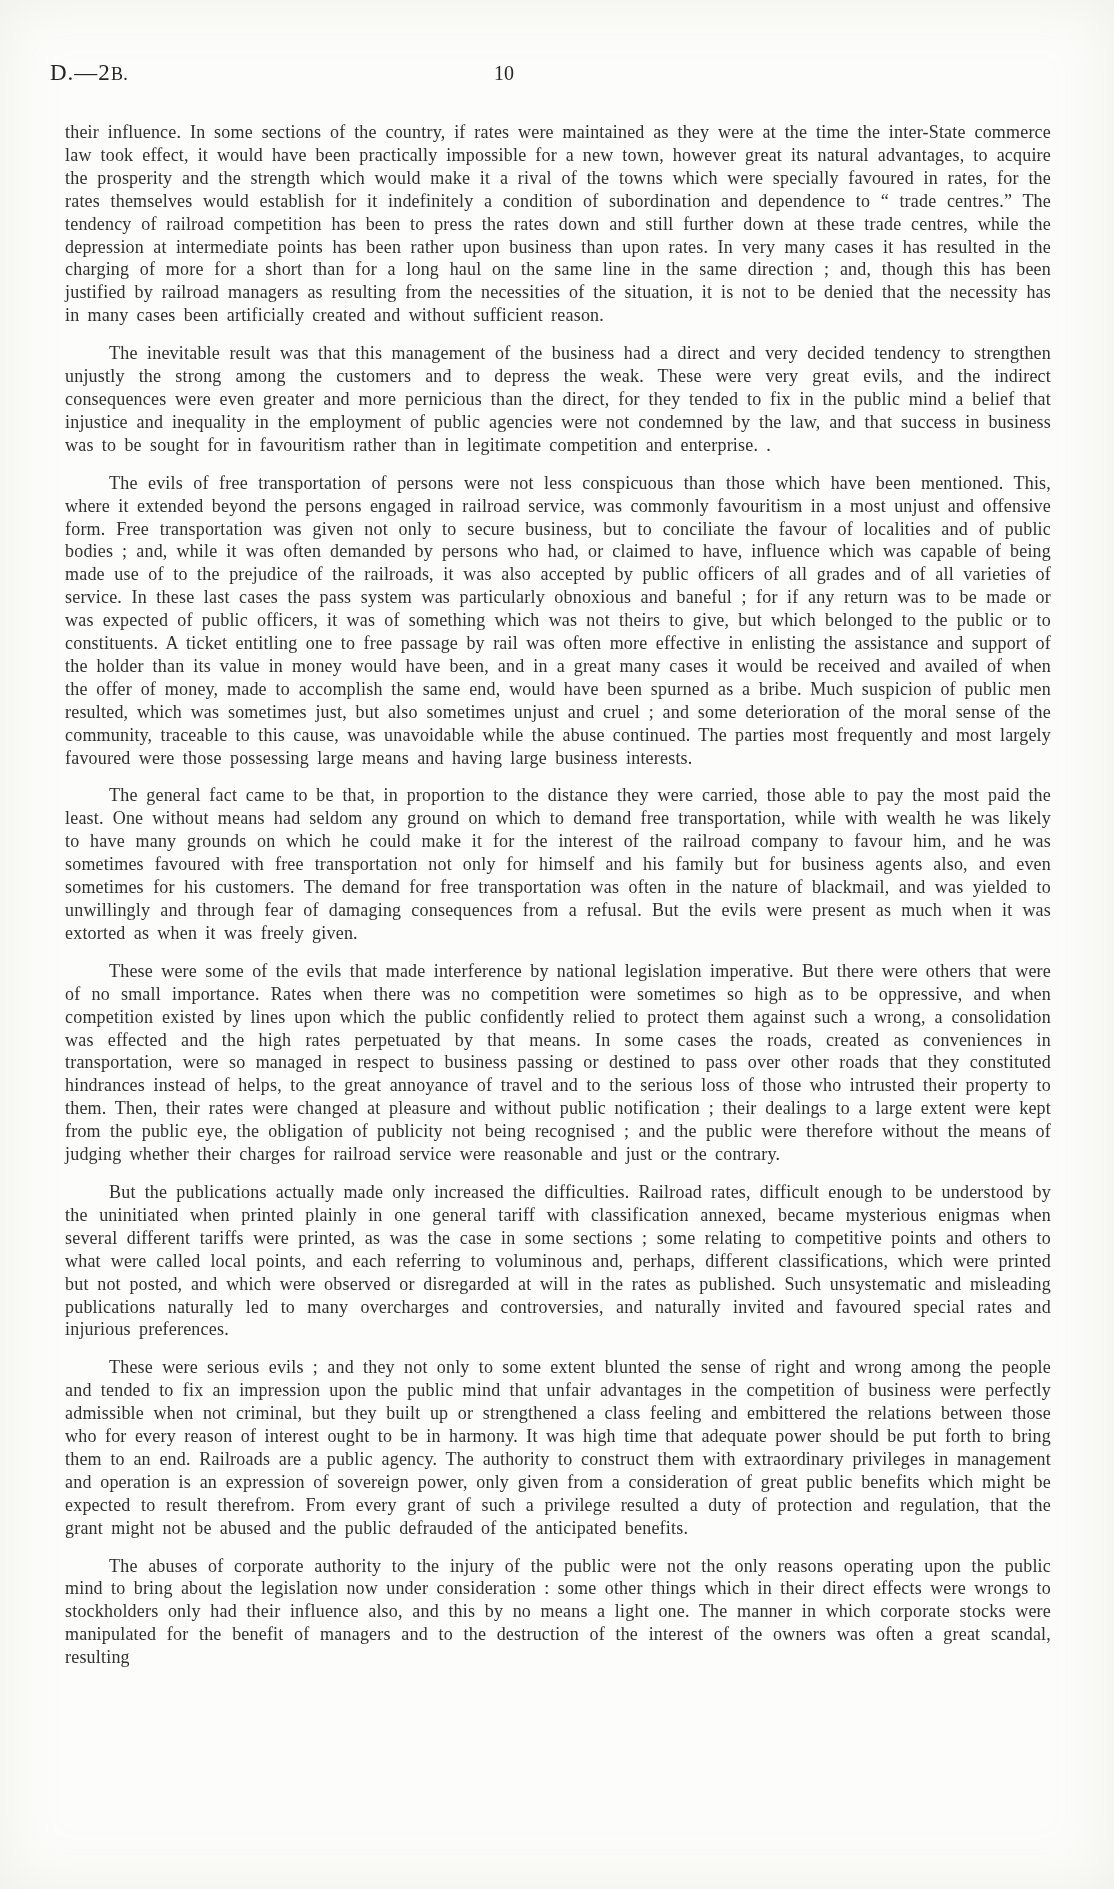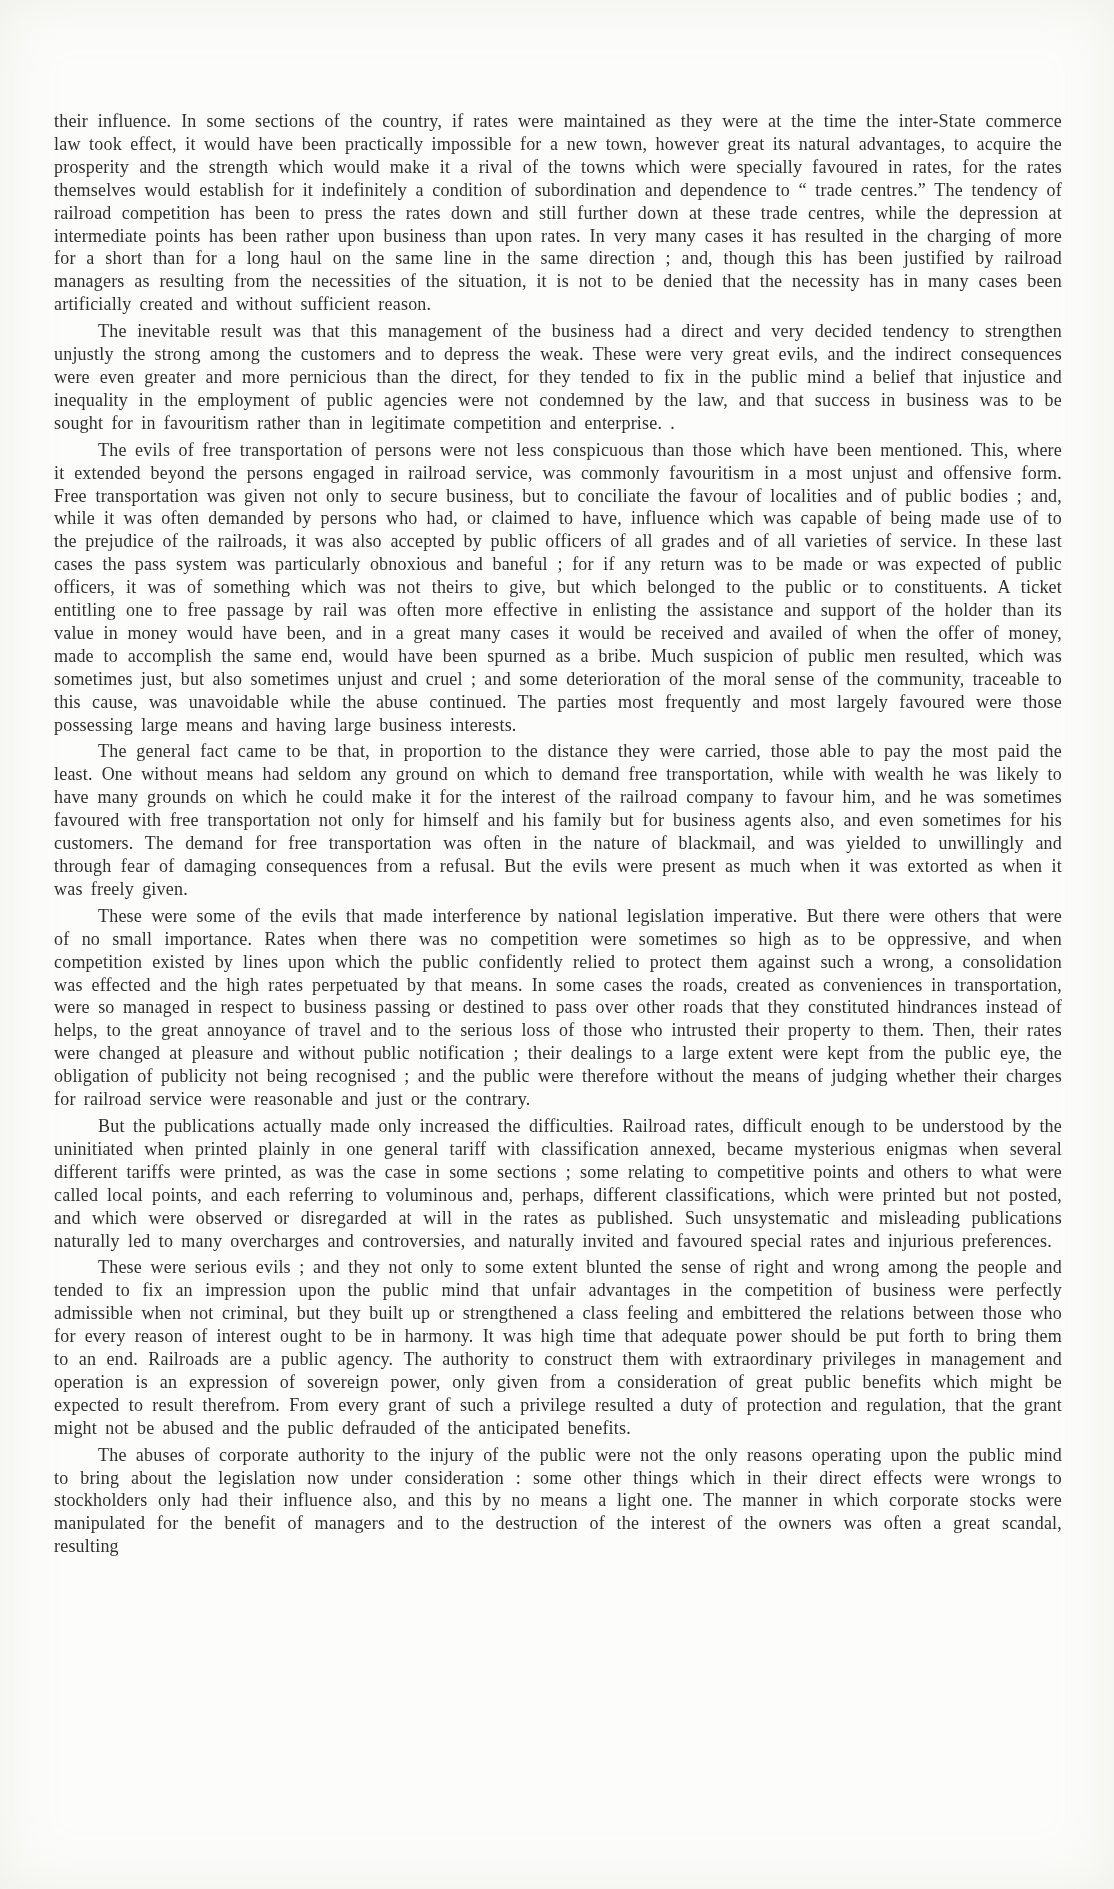--- a/index.html
+++ b/index.html
@@ -53,33 +53,37 @@
     left: 50px;
     width: 1016px;
     text-align: justify;
     font-size: 18px;
     line-height: 22.9px;
     word-spacing: 3.5px;
     letter-spacing: 0.2px;
     color: #30302e;
   }
   .document-body p {
-    margin: 4px;
+    margin: 15px;
     padding: 0;
     text-indent: 44px;
   }
   .document-body p.no-indent {
     text-indent: 0;
   }
 </style>
 </head>
 <body>
 
 <div class="page">
 
+  <div class="page-header">
+    <div class="doc-signature"><span>D.—2</span><span class="sig-suffix">B.</span></div>
+    <div class="page-number">10</div>
+  </div>
 
   <div class="document-body">
     <p class="no-indent">their influence.  In some sections of the country, if rates were maintained as they were at the time the inter-State commerce law took effect, it would have been practically impossible for a new town, however great its natural advantages, to acquire the prosperity and the strength which would make it a rival of the towns which were specially favoured in rates, for the rates themselves would establish for it indefinitely a condition of subordination and dependence to “ trade centres.”  The tendency of railroad competition has been to press the rates down and still further down at these trade centres, while the depression at intermediate points has been rather upon business than upon rates.  In very many cases it has resulted in the charging of more for a short than for a long haul on the same line in the same direction ; and, though this has been justified by railroad managers as resulting from the necessities of the situation, it is not to be denied that the necessity has in many cases been artificially created and without sufficient reason.</p>
     <p>The inevitable result was that this management of the business had a direct and very decided tendency to strengthen unjustly the strong among the customers and to depress the weak.  These were very great evils, and the indirect consequences were even greater and more pernicious than the direct, for they tended to fix in the public mind a belief that injustice and inequality in the employment of public agencies were not condemned by the law, and that success in business was to be sought for in favouritism rather than in legitimate competition and enterprise. .</p>
     <p>The evils of free transportation of persons were not less conspicuous than those which have been mentioned.  This, where it extended beyond the persons engaged in railroad service, was commonly favouritism in a most unjust and offensive form.  Free transportation was given not only to secure business, but to conciliate the favour of localities and of public bodies ; and, while it was often demanded by persons who had, or claimed to have, influence which was capable of being made use of to the prejudice of the railroads, it was also accepted by public officers of all grades and of all varieties of service.  In these last cases the pass system was particularly obnoxious and baneful ; for if any return was to be made or was expected of public officers, it was of something which was not theirs to give, but which belonged to the public or to constituents.  A ticket entitling one to free passage by rail was often more effective in enlisting the assistance and support of the holder than its value in money would have been, and in a great many cases it would be received and availed of when the offer of money, made to accomplish the same end, would have been spurned as a bribe.  Much suspicion of public men resulted, which was sometimes just, but also sometimes unjust and cruel ; and some deterioration of the moral sense of the community, traceable to this cause, was unavoidable while the abuse continued.  The parties most frequently and most largely favoured were those possessing large means and having large business interests.</p>
     <p>The general fact came to be that, in proportion to the distance they were carried, those able to pay the most paid the least.  One without means had seldom any ground on which to demand free transportation, while with wealth he was likely to have many grounds on which he could make it for the interest of the railroad company to favour him, and he was sometimes favoured with free transportation not only for himself and his family but for business agents also, and even sometimes for his customers.  The demand for free transportation was often in the nature of blackmail, and was yielded to unwillingly and through fear of damaging consequences from a refusal.  But the evils were present as much when it was extorted as when it was freely given.</p>
     <p>These were some of the evils that made interference by national legislation imperative.  But there were others that were of no small importance.  Rates when there was no competition were sometimes so high as to be oppressive, and when competition existed by lines upon which the public confidently relied to protect them against such a wrong, a consolidation was effected and the high rates perpetuated by that means.  In some cases the roads, created as conveniences in transportation, were so managed in respect to business passing or destined to pass over other roads that they constituted hindrances instead of helps, to the great annoyance of travel and to the serious loss of those who intrusted their property to them.  Then, their rates were changed at pleasure and without public notification ; their dealings to a large extent were kept from the public eye, the obligation of publicity not being recognised ; and the public were therefore without the means of judging whether their charges for railroad service were reasonable and just or the contrary.</p>
     <p>But the publications actually made only increased the difficulties.  Railroad rates, difficult enough to be understood by the uninitiated when printed plainly in one general tariff with classification annexed, became mysterious enigmas when several different tariffs were printed, as was the case in some sections ; some relating to competitive points and others to what were called local points, and each referring to voluminous and, perhaps, different classifications, which were printed but not posted, and which were observed or disregarded at will in the rates as published.  Such unsystematic and misleading publications naturally led to many overcharges and controversies, and naturally invited and favoured special rates and injurious preferences.</p>
     <p>These were serious evils ; and they not only to some extent blunted the sense of right and wrong among the people and tended to fix an impression upon the public mind that unfair advantages in the competition of business were perfectly admissible when not criminal, but they built up or strengthened a class feeling and embittered the relations between those who for every reason of interest ought to be in harmony.  It was high time that adequate power should be put forth to bring them to an end.  Railroads are a public agency.  The authority to construct them with extraordinary privileges in management and operation is an expression of sovereign power, only given from a consideration of great public benefits which might be expected to result therefrom.  From every grant of such a privilege resulted a duty of protection and regulation, that the grant might not be abused and the public defrauded of the anticipated benefits.</p>
     <p>The abuses of corporate authority to the injury of the public were not the only reasons operating upon the public mind to bring about the legislation now under consideration : some other things which in their direct effects were wrongs to stockholders only had their influence also, and this by no means a light one.  The manner in which corporate stocks were manipulated for the benefit of managers and to the destruction of the interest of the owners was often a great scandal, resulting</p>

